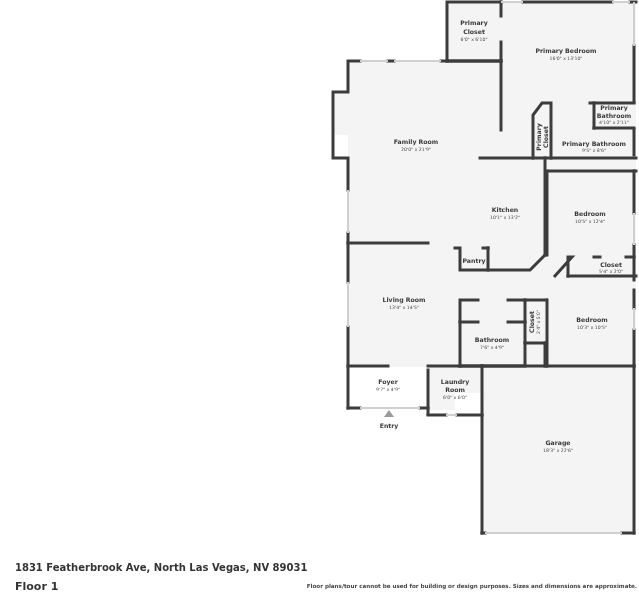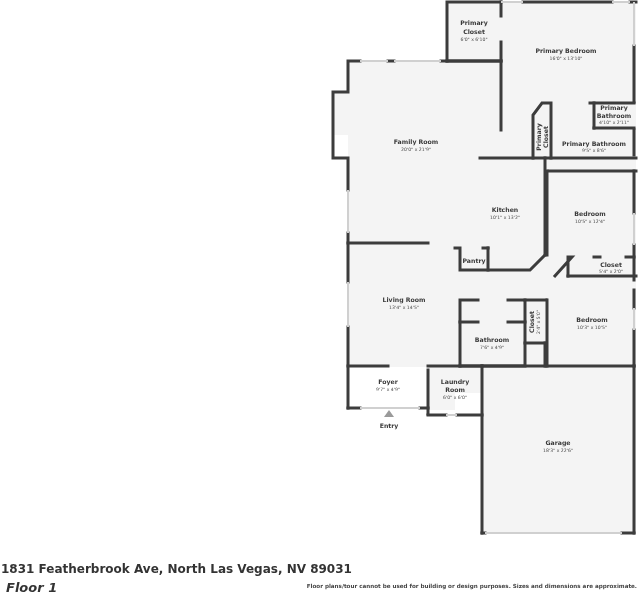--- a/index.html
+++ b/index.html
@@ -1,22 +1,22 @@
 <!DOCTYPE html>
 <html><head>
 <meta charset="utf-8">
 <style>
   html, body { margin:0; padding:0; background:#ffffff; }
   body { width:639px; height:598px; position:relative; overflow:hidden; font-family:"DejaVu Sans", sans-serif; }
   #plan { position:absolute; left:0; top:0; }
   .room-name { font-size:6.2px; fill:#3a3a3a; font-weight:bold; text-anchor:middle; font-family:"DejaVu Sans", sans-serif; }
   .room-dim { font-size:4.6px; fill:#4a4a4a; text-anchor:middle; font-family:"DejaVu Sans", sans-serif; }
   .footer { position:absolute; color:#333; font-family:"DejaVu Sans", sans-serif; font-weight:bold; }
-  .addr { left:1px; top:562px; font-size:12px; }
-  .floor { left:6px; top:580px; font-size:13px;font-style:italic; }
+  .addr { left:15px; top:562px; font-size:10px; }
+  .floor { left:15px; top:580px; font-size:11px; }
   .disclaimer { right:2px; top:583px; font-size:5.6px; font-weight:bold; color:#444; }
   .entry-label { font-size:6.2px; fill:#3a3a3a; font-weight:bold; text-anchor:middle; font-family:"DejaVu Sans", sans-serif; }
 </style>
 </head>
 <body>
 
 <svg id="plan" width="639" height="598" viewBox="0 0 639 598" xmlns="http://www.w3.org/2000/svg">
 
   <g fill="#f4f4f4">
     <polygon points="447,2 636,2 636,533 482,533 482,393 455,393 455,410 428,410 428,367 348,367 348,243 348,135 333,135 333,92 348,92 348,61 447,61"></polygon>

